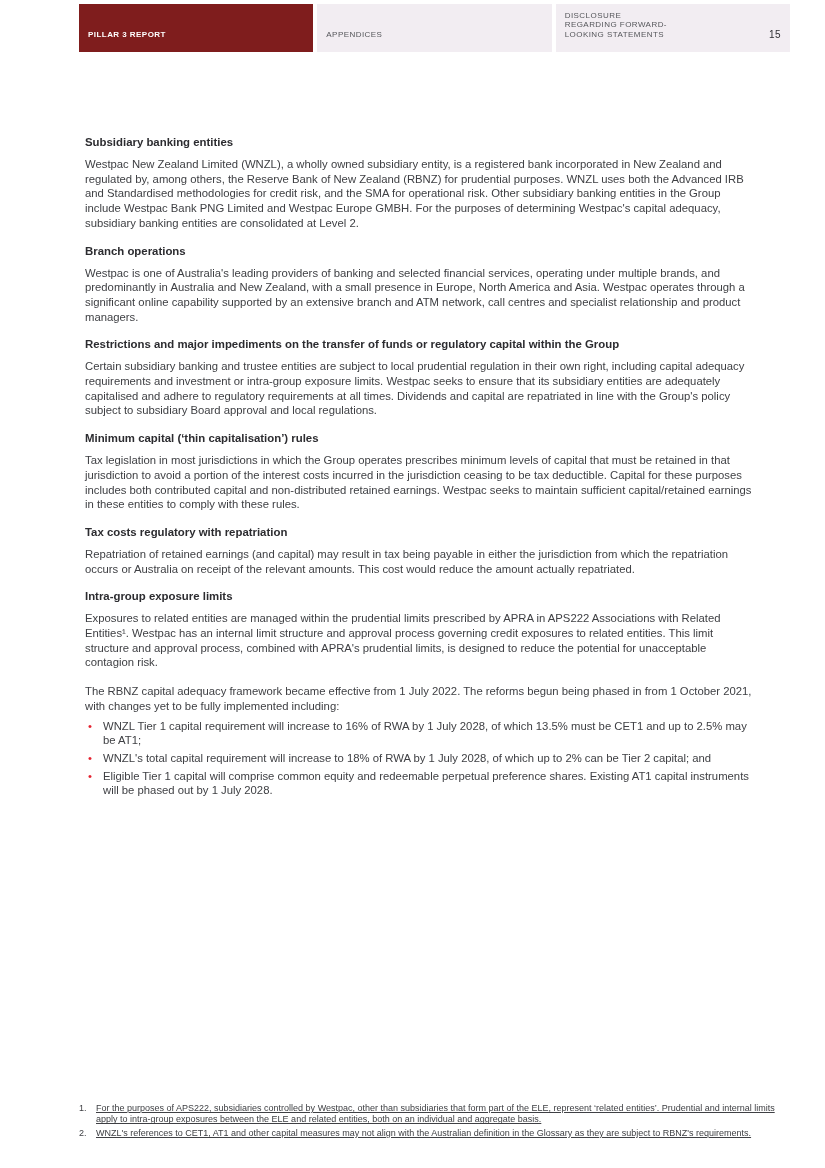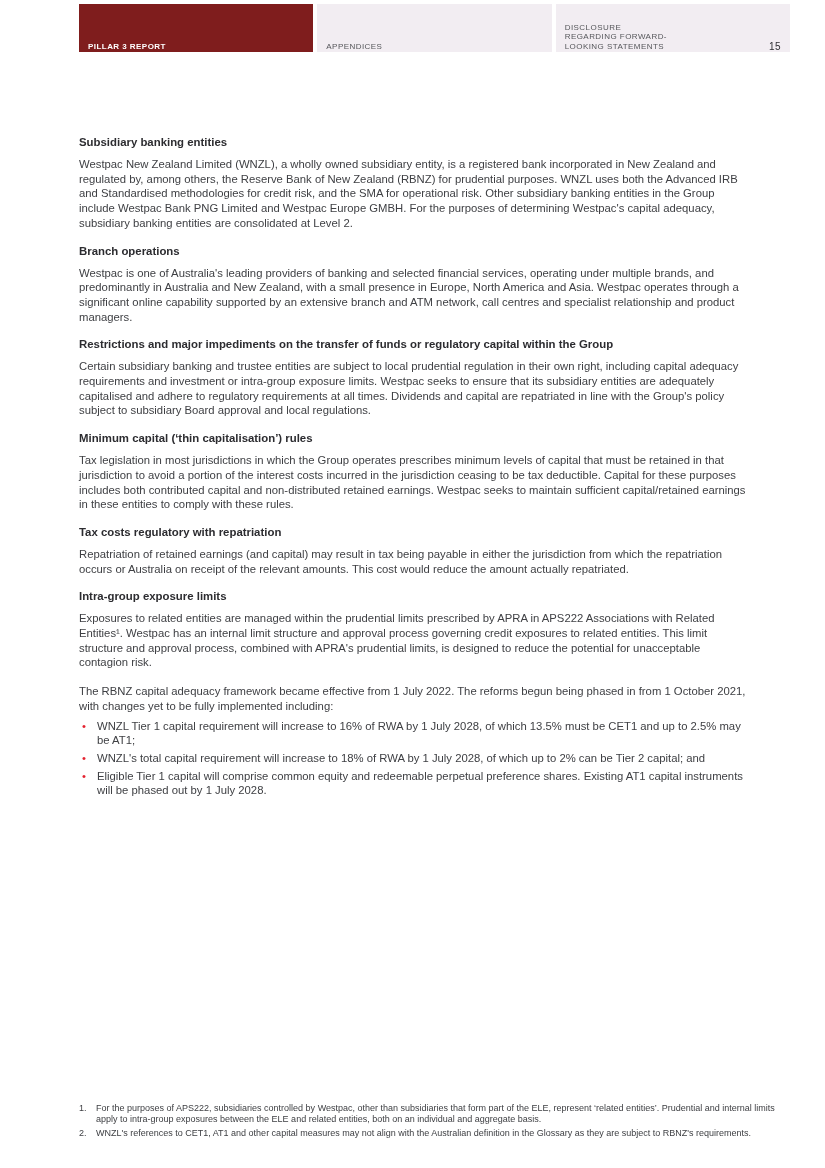--- a/index.html
+++ b/index.html
@@ -16,41 +16,41 @@
   
   .tabs {
     position: absolute; top: 4px; left: 79px; width: 711px; height: 48px;
     display: flex; gap: 4px;
   }
   .tab {
     flex: 1;
     background: #f2edf2;
     color: #55565a;
     display: flex; align-items: flex-end;
-    padding: 6px 9px 1px 9px;
+    padding: 6px 9px 13px 9px;
     font-size: 8px; line-height: 9.5px;
     letter-spacing: 0.45px;
     text-transform: uppercase;
     cursor: pointer;
   }
   .tab.active {
     background: #7f1d1d;
     color: #ffffff;
     font-weight: bold;
   }
   .tab-inner {
     display: flex; width: 100%;
     align-items: flex-end; justify-content: space-between;
   }
   .tab-label-narrow { max-width: 104px; display: inline-block; }
   .page-num { font-weight: normal; color: #2e2e33; font-size: 10px; }
 
   
   .content {
-    position: absolute; top: 136px; left: 79px; width: 667px;
+    position: absolute; top: 136px; left: 85px; width: 667px;
     color: #3f4044;
   }
   .section { margin-bottom: 14px; }
   .section h3 {
     margin: 0 0 8px 0;
     font-size: 11.4px; line-height: 13px;
     color: #2c2c30;
     font-weight: bold;
   }
   .section p {
@@ -74,21 +74,21 @@
   .footnotes {
     position: absolute; left: 79px; top: 1103px; width: 706px;
     color: #3f4044;
   }
   .footnote {
     display: flex;
     font-size: 9px; line-height: 11.4px;
     margin-bottom: 2px;
   }
   .fn-num { width: 17px; flex-shrink: 0; }
-  .fn-text { flex: 1; }
+  .fn-text { flex: 1; text-decoration: underline; }
 </style>
 </head>
 <body>
 
 <div class="page">
 
   <nav class="tabs">
     <div class="tab active">
       <span>PILLAR 3 REPORT</span>
     </div>

